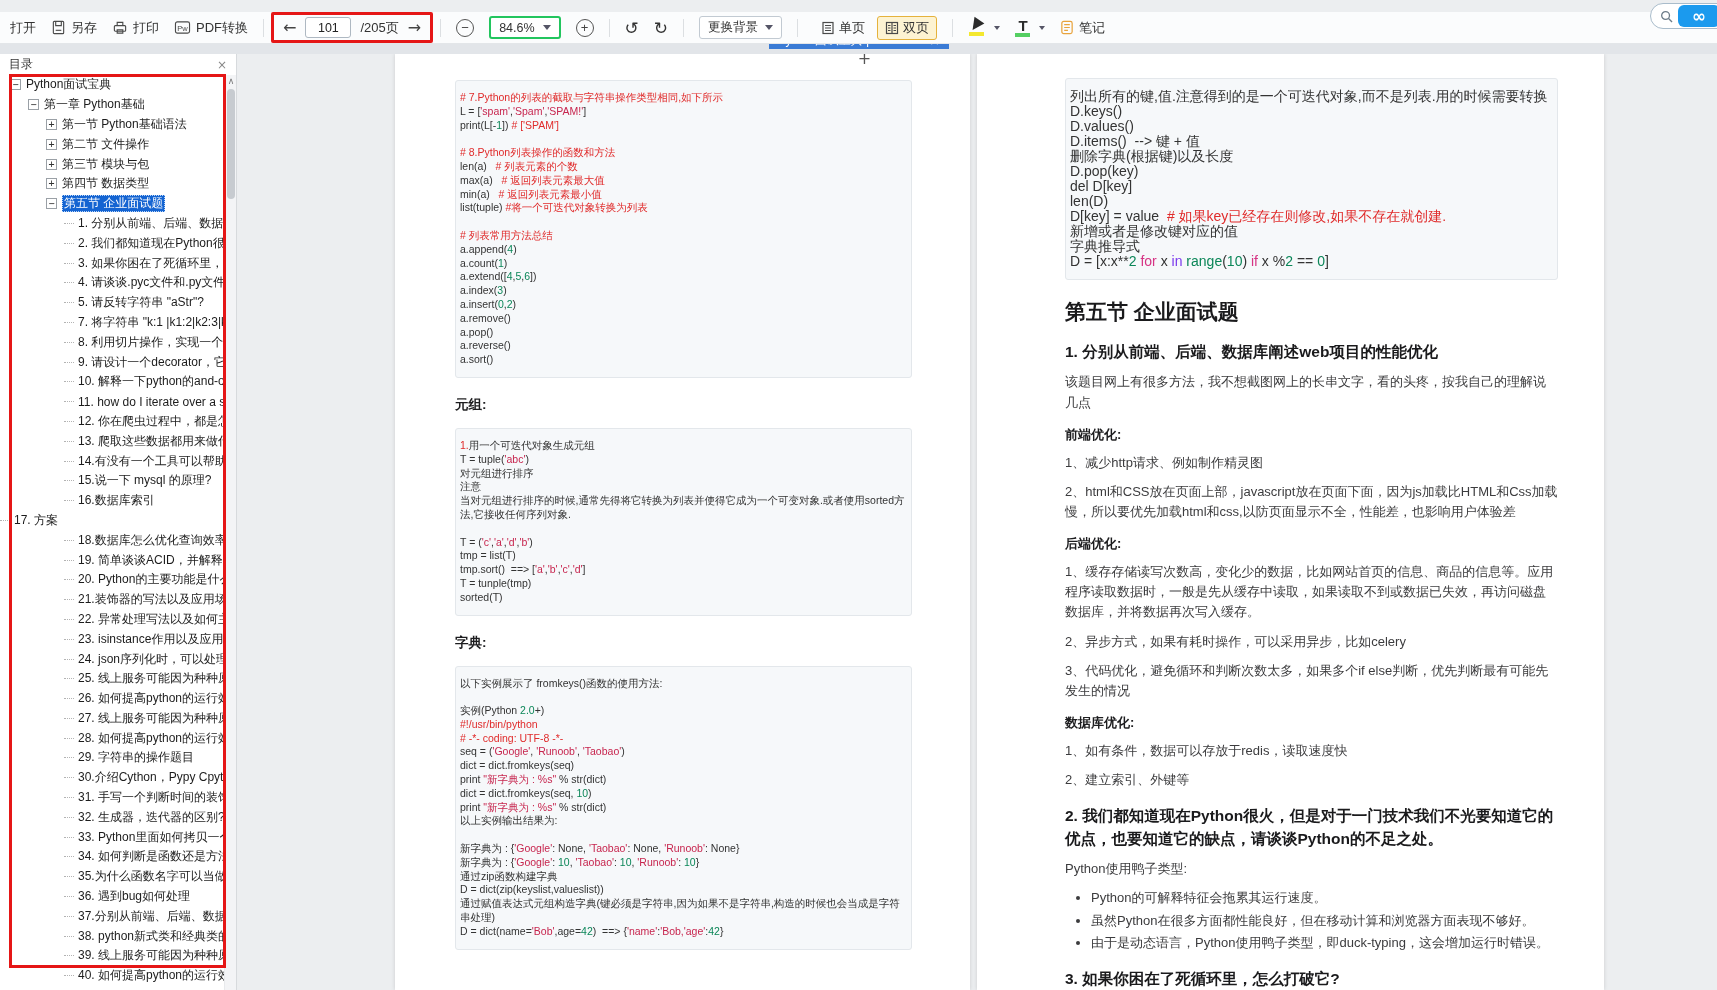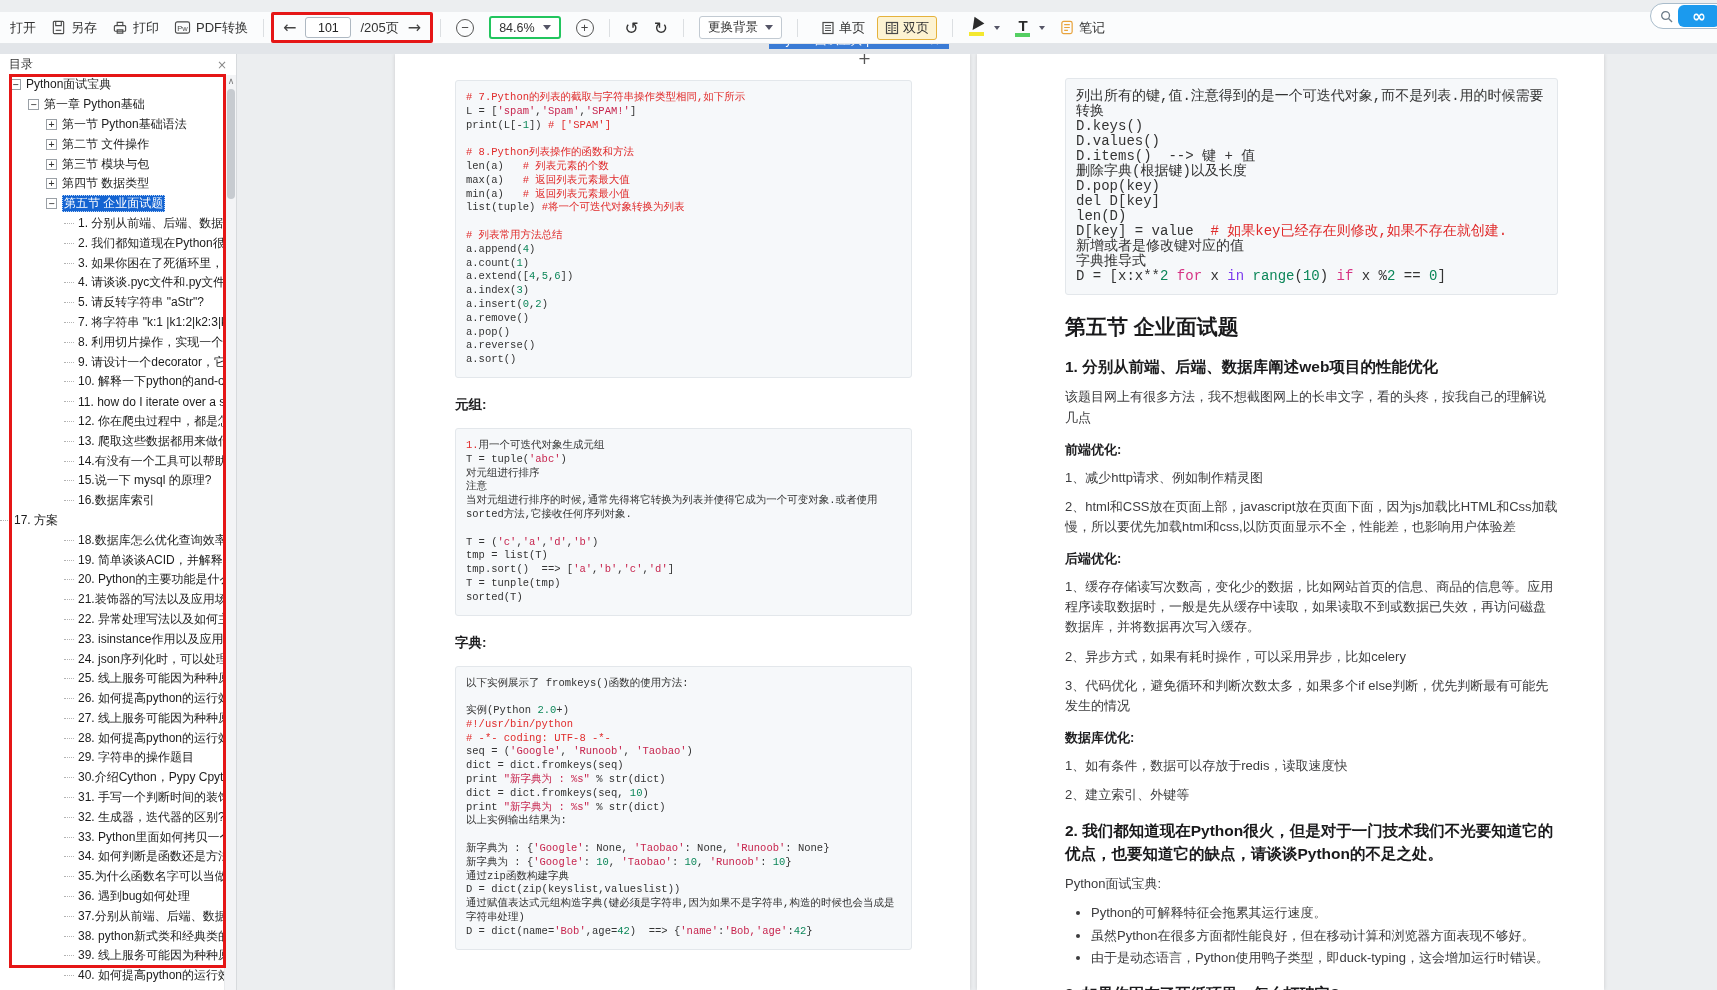--- a/index.html
+++ b/index.html
@@ -79,22 +79,22 @@
                       border:3px solid #e51616; z-index:5; pointer-events:none; }
 
   
   #content { position:absolute; top:54px; left:237px; right:0; bottom:0; background:#eceef0; overflow:hidden; }
   .page { position:absolute; top:0; bottom:0; background:#fff; box-shadow:0 0 4px rgba(0,0,0,.14); overflow:hidden; }
   #page-left  { left:158px; width:575px; }
   #page-right { left:740px; width:627px; }
   .inner-left  { padding:26px 58px 0 60px; }
   .inner-right { padding:24px 46px 0 88px; }
 
-  .codeblock { background:#f6f8fa; border:1px solid #e3e7eb; border-radius:3px; padding:10px 10px;
-               font-family:Liberation Mono, monospace; font-size:10.5px; line-height:13.8px; color:#333;
+  .codeblock { background:#f6f8fa; border:1px solid #e3e7eb; border-radius:3px; padding:10px 4px;
+               font-family:Liberation Sans, sans-serif; font-size:10.5px; line-height:13.8px; color:#333;
                margin:0 0 18px 0; }
   .inner-right .codeblock { font-size:14px; line-height:15px; }
   .cl { white-space:pre-wrap; }
   .td { color:#333; } .tc { color:#e02b2b; } .ts { color:#c7254e; }
   .tn { color:#0b8658; } .tk { color:#d63384; } .tp { color:#7c3aed; } .tg { color:#0b8658; }
 
   .label { font-weight:bold; font-size:13.5px; color:#1d1d1f; margin:2px 0 14px 0; }
   .inner-right .label { font-size:13px; margin:13px 0 3px 0; }
   .h1 { font-size:21px; font-weight:bold; color:#1a1a1c; margin:14px 0 4px 0; }
   .h2 { font-size:15.5px; font-weight:bold; color:#1a1a1c; margin:15px 0 3px 0; line-height:1.45; }
@@ -502,21 +502,21 @@
         <div class="p">1、减少http请求、例如制作精灵图</div>
         <div class="p">2、html和CSS放在页面上部，javascript放在页面下面，因为js加载比HTML和Css加载慢，所以要优先加载html和css,以防页面显示不全，性能差，也影响用户体验差</div>
         <div class="label">后端优化:</div>
         <div class="p">1、缓存存储读写次数高，变化少的数据，比如网站首页的信息、商品的信息等。应用程序读取数据时，一般是先从缓存中读取，如果读取不到或数据已失效，再访问磁盘数据库，并将数据再次写入缓存。</div>
         <div class="p">2、异步方式，如果有耗时操作，可以采用异步，比如celery</div>
         <div class="p">3、代码优化，避免循环和判断次数太多，如果多个if else判断，优先判断最有可能先发生的情况</div>
         <div class="label">数据库优化:</div>
         <div class="p">1、如有条件，数据可以存放于redis，读取速度快</div>
         <div class="p">2、建立索引、外键等</div>
         <div class="h2">2. 我们都知道现在Python很火，但是对于一门技术我们不光要知道它的优点，也要知道它的缺点，请谈谈Python的不足之处。</div>
-        <div class="p">Python面试宝典:</div>
+        <div class="p">Python使用鸭子类型:</div>
         <ul class="bullets">
           <li>Python的可解释特征会拖累其运行速度。</li>
           <li>虽然Python在很多方面都性能良好，但在移动计算和浏览器方面表现不够好。</li>
           <li>由于是动态语言，Python使用鸭子类型，即duck-typing，这会增加运行时错误。</li>
         </ul>
         <div class="h2">3. 如果你困在了死循环里，怎么打破它?</div>
       </div>
   </div>
 </div>
 

